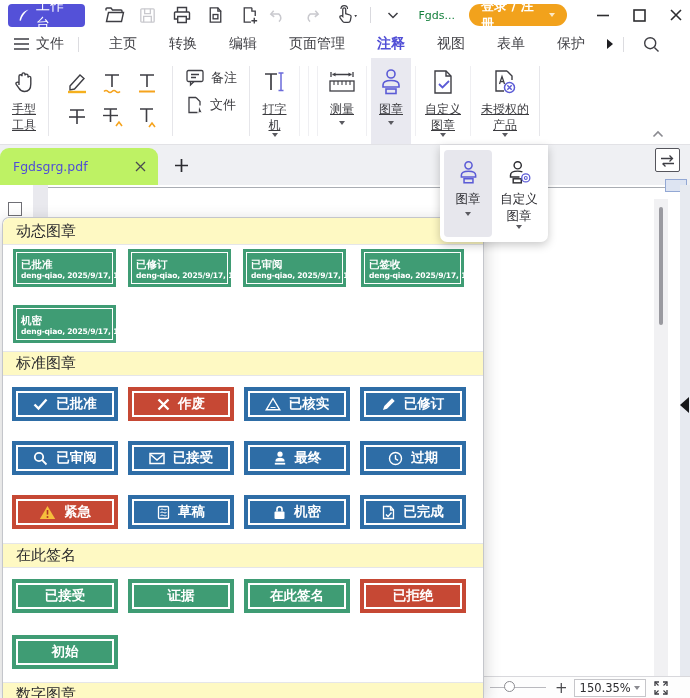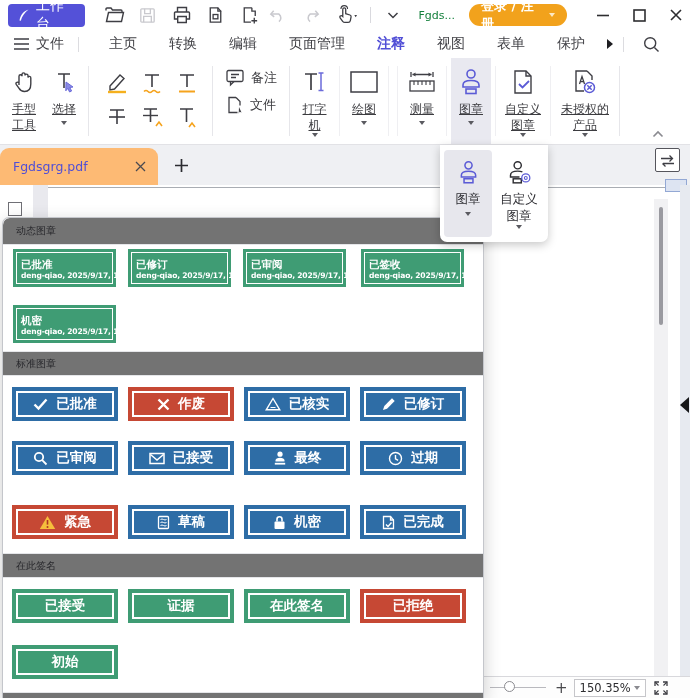--- a/index.html
+++ b/index.html
@@ -36,21 +36,21 @@
   .rbtn .rlabel { display:inline;text-decoration:underline; }
   .rbtn.sel { background:#E9E9F0; }
   .rwrap { width:40px; }
   .mk-grid { display:grid; grid-template-columns:repeat(3,35px); grid-template-rows:34px 34px; align-items:center; justify-items:center; margin:8px 4px 0 6px; }
   .note-col { display:flex; flex-direction:column; justify-content:flex-start; gap:8px; padding:10px 8px 0 8px; font-size:13px; }
   .note-row { display:flex; align-items:center; gap:6px; }
   .collapse-arrow { position:absolute; right:26px; bottom:6px; }
 
   
   .tabbar { position:absolute; left:0; top:145px; width:690px; height:40px; background:#eff0f3; }
-  .tab { position:absolute; left:0; top:3px; width:158px; height:37px; background:#fdba74; border-radius:9px 9px 0 0; display:flex; align-items:center; padding:0 10px 0 13px; }
+  .tab { position:absolute; left:0; top:3px; width:158px; height:37px; background:#bef264; border-radius:9px 9px 0 0; display:flex; align-items:center; padding:0 10px 0 13px; }
   .tab-title { color:#504ED6; font-size:12.5px; flex:1; }
   .tab-close { width:16px; height:16px; display:flex; align-items:center; justify-content:center; }
   .tab-add { position:absolute; left:170px; top:9px; width:22px; height:22px; display:flex; align-items:center; justify-content:center; }
   .swap-btn { position:absolute; right:10px; top:3px; width:25px; height:24px; border:1px solid #55555c; border-radius:2px; display:flex; align-items:center; justify-content:center; background:#fff; }
 
   
   .docarea { position:absolute; left:0; top:185px; width:690px; height:513px; background:#fff; }
   .left-strip { position:absolute; left:33px; top:0; width:15px; height:513px; background:#e9e9ee; }
   .doc-topline { position:absolute; left:48px; top:2px; width:642px; height:1px; background:#a9adb3; }
   .ruler-box { position:absolute; right:3px; top:-6px; width:22px; height:13px; background:#dde4f2; border:1px solid #93a8d4; }
@@ -70,21 +70,21 @@
   .fullscreen { margin-left:8px; }
 
   
   .stamp-popup { position:absolute; left:440px; top:145px; width:108px; height:97px; background:#fff; border-radius:0 0 7px 7px; box-shadow:0 3px 10px rgba(0,0,0,.22); z-index:40; display:flex; padding:5px 4px; gap:3px; }
   .sp-item { width:48px; border-radius:4px; display:flex; flex-direction:column; align-items:center; padding-top:7px; font-size:12.5px; line-height:1.35; text-align:center; color:#2e2e33; }
   .sp-item.sel { background:#E7E7ED; }
   .sp-item .ric { height:30px; margin-bottom:4px; display:flex; align-items:center; }
 
   
   .stamp-panel { position:absolute; left:2px; top:217px; width:482px; height:481px; background:#fff; border:1px solid #c4c6cb; border-bottom:none; border-radius:7px 7px 0 0; box-shadow:0 5px 18px rgba(0,0,0,.20); z-index:30; overflow:hidden; }
-  .sec-head { height:25px; background:#737373; border-top:1px solid #e5e6e9; border-bottom:1px solid #e5e6e9; display:flex; align-items:center; padding-left:13px; font-size:10px; color:#28282c; }
+  .sec-head { height:25px; background:#fef9c3; border-top:1px solid #e5e6e9; border-bottom:1px solid #e5e6e9; display:flex; align-items:center; padding-left:13px; font-size:15px; color:#28282c; }
   .sec-head.first { border-top:none; border-radius:7px 7px 0 0; height:27px; }
   .row { display:flex; padding-left:9px;border-radius:15px; }
   .row.dyn { gap:12px; padding-left:10px; }
   .row.std { gap:10px; }
 
   .stampD { width:103px; height:38px; border:2px solid #3F9C74; background:#3F9C74; padding:1px; }
   .stampD .in { width:100%; height:100%; border:1.5px solid #fff; padding:2px 4px 0 4px; display:flex; flex-direction:column; justify-content:center; }
   .stampD .t { color:#fff; font-size:10.5px; font-weight:bold; line-height:1.2; }
   .stampD .m { color:#fff; font-size:7.6px; font-weight:bold; white-space:nowrap; letter-spacing:-0.2px; }
 
@@ -215,30 +215,20 @@
 
 <div class="ribbon">
   <div class="rbtn rwrap" style="margin-left:4px">
     <span class="ric">
       <svg width="27" height="28" viewBox="0 0 27 28" fill="none" stroke="#3e3e44" stroke-width="1.4">
           <path d="M8 17V8.2a1.5 1.5 0 0 1 3 0V6.4a1.5 1.5 0 0 1 3 0v1.2a1.5 1.5 0 0 1 3 0v2a1.4 1.4 0 0 1 2.8.3V16c0 4.5-2.2 7.5-6.3 7.5-3 0-4.3-1.2-5.6-3.4L5.2 16.4c-.5-.8-.3-1.7.5-2.1.7-.4 1.5-.2 2.3.7z"></path>
         </svg>
     </span>
     <span class="rlabel" style="width:34px">手型工具</span>
   </div>
-  <div class="rbtn rwrap">
-    <span class="ric">
-      <svg width="28" height="28" viewBox="0 0 28 28" fill="none">
-          <path d="M8 6h12M14 6v14" stroke="#3e3e44" stroke-width="1.6"></path>
-          <path d="M16 14l7 5-3.2.5 1.8 3.5-2 1-1.8-3.6-2 2.4z" fill="#8b8be6" stroke="#6b6bda" stroke-width="1"></path>
-        </svg>
-    </span>
-    <span class="rlabel">选择</span>
-    <span class="caret" style="margin-top:3px"></span>
-  </div>
   <div class="r-sep"></div>
 
   <div class="mk-grid">
     <span>
       <svg width="26" height="26" viewBox="0 0 26 26">
           <path d="M6 16 16 5l4 3.5L10.5 19l-4.5 1z" fill="none" stroke="#3e3e44" stroke-width="1.4"></path>
           <path d="M4 22h18" stroke="#F5B01E" stroke-width="2.4"></path>
         </svg>
     </span>
     <span>
@@ -302,29 +292,20 @@
     <span class="ric">
       <svg width="28" height="28" viewBox="0 0 28 28" fill="none">
           <path d="M4 6h12M10 6v16" stroke="#3e3e44" stroke-width="1.7"></path>
           <path d="M20 5.5v17M17.5 5h5M17.5 22.5h5" stroke="#6b6bda" stroke-width="1.5"></path>
         </svg>
     </span>
     <span class="rlabel" style="width:32px">打字机</span>
       <span class="caret"></span>
   </div>
   <div class="r-sep" style="background:#efeff2"></div>
-  <div class="rbtn rwrap">
-    <span class="ric">
-      <svg width="30" height="24" viewBox="0 0 30 24" fill="none" stroke="#3e3e44" stroke-width="1.5">
-          <rect x="2" y="2" width="26" height="20"></rect>
-        </svg>
-    </span>
-    <span class="rlabel">绘图</span>
-    <span class="caret" style="margin-top:3px"></span>
-  </div>
   <div class="r-sep" style="background:#efeff2"></div>
   <div class="r-sep" style="background:#efeff2"></div>
   <div class="rbtn rwrap">
     <span class="ric">
       <svg width="30" height="28" viewBox="0 0 30 28" fill="none" stroke="#3e3e44" stroke-width="1.3">
           <path d="M4 4v5M26 4v5M5.5 6.5h19" marker-start="none"></path>
           <path d="M5.5 6.5l3-2v4zM24.5 6.5l-3-2v4z" fill="#3e3e44" stroke="none"></path>
           <rect x="3" y="13" width="24" height="10"></rect>
           <path d="M7 13v4M11 13v4M15 13v4M19 13v4M23 13v4" stroke-width="1.1"></path>
         </svg>
@@ -587,21 +568,21 @@
             <svg width="15" height="15" viewBox="0 0 15 15" fill="none" stroke="#fff" stroke-width="1.4">
               <circle cx="7.5" cy="7.5" r="6"></circle>
               <path d="M7.5 4v3.8l2.6 1.5"></path>
             </svg>
           </span>
       <span>过期</span>
     </div>
       </div>
   </div>
 
-  <div class="row std" style="margin-top:30px">
+  <div class="row std" style="margin-top:20px">
     <div class="stampS red">
         <div class="in">
       <span>
             <svg width="17" height="15" viewBox="0 0 17 15">
               <path d="M8.5 1 16.2 14H.8z" fill="#F6BE3C"></path>
               <path d="M8.5 5v4.6" stroke="#b03524" stroke-width="1.6"></path>
               <circle cx="8.5" cy="12" r="1" fill="#b03524"></circle>
             </svg>
           </span>
       <span>紧急</span>

